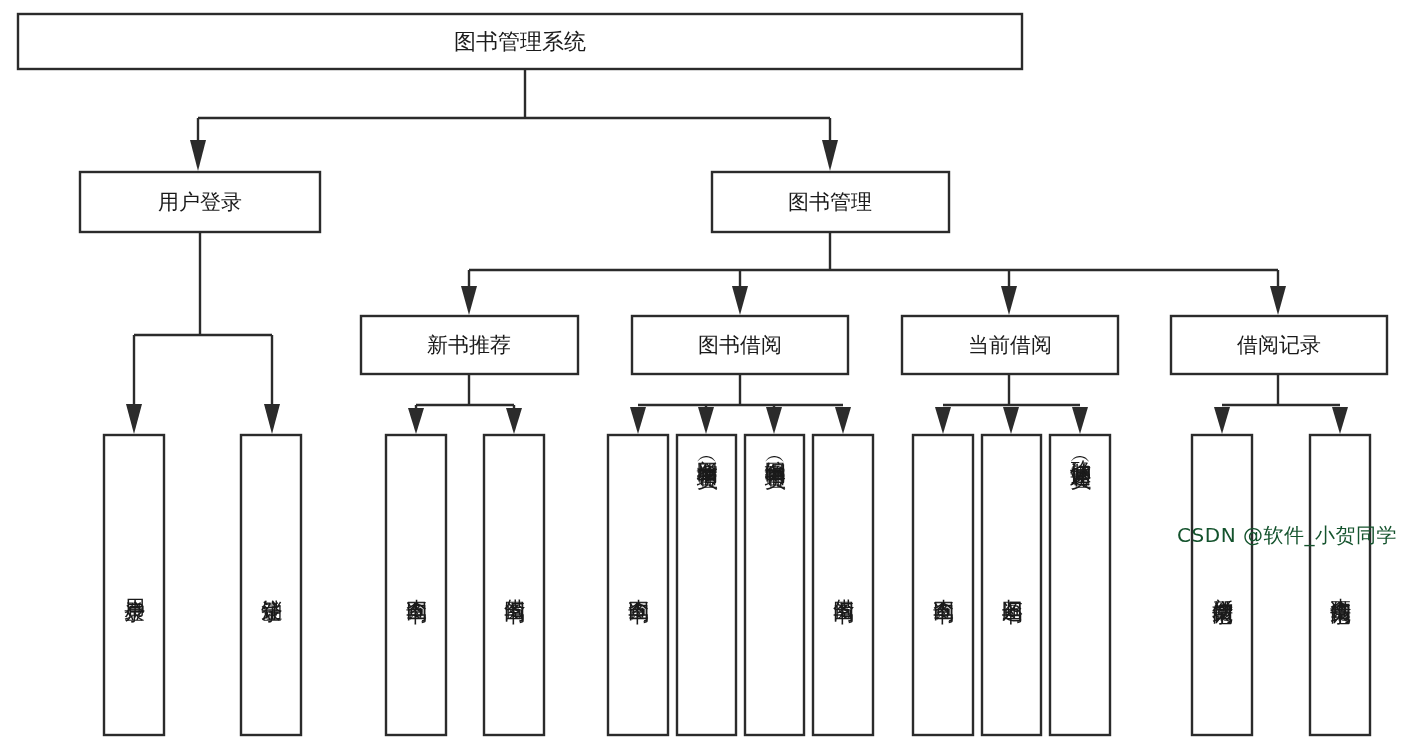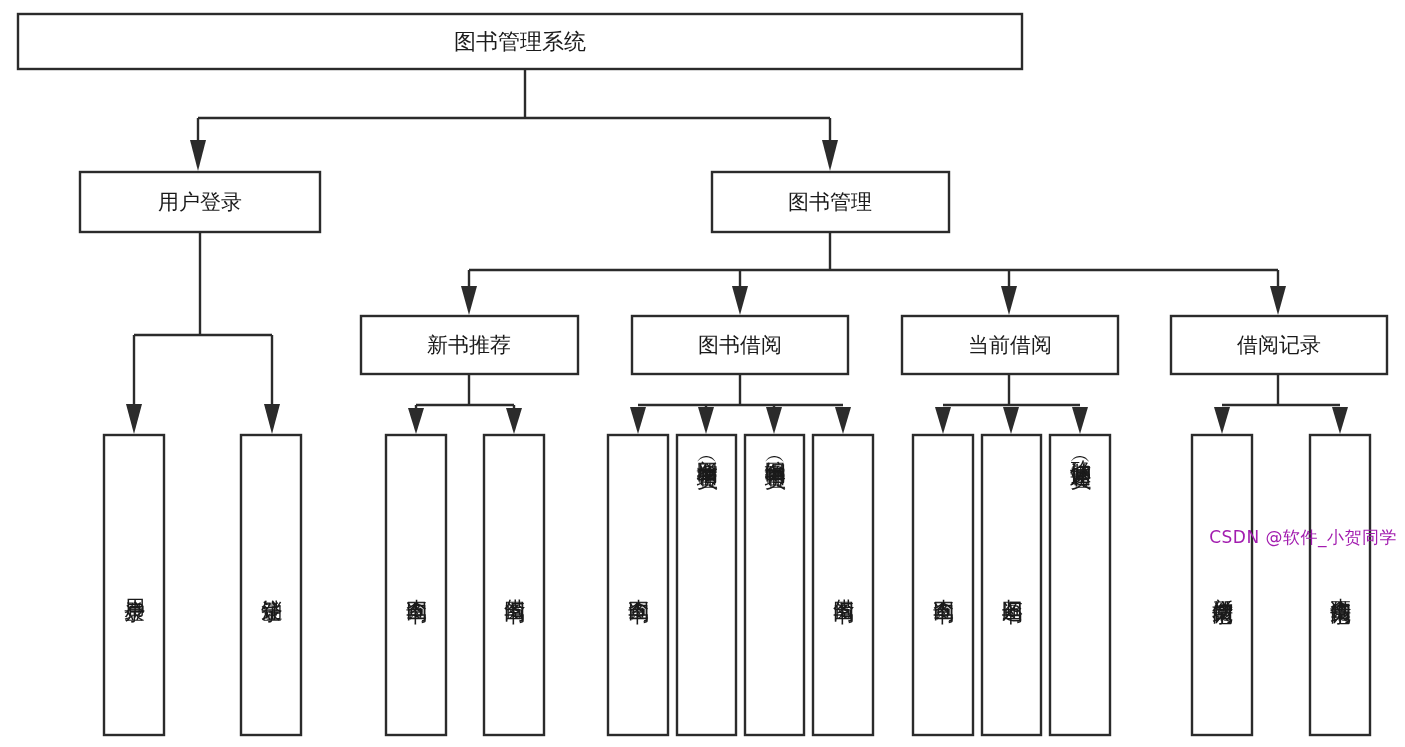--- a/index.html
+++ b/index.html
@@ -70,22 +70,22 @@
     white-space: nowrap;
   }
   .vtext.top-aligned {
     align-items: flex-start;
   }
   .watermark {
     position: absolute;
     right: 8px;
     bottom: 6px;
     font-family: "DejaVu Sans", "Liberation Sans", sans-serif;
-    font-size: 17px;
-    color: #a21caf;
+    font-size: 20px;
+    color: #14532d;
     letter-spacing: 0.5px;
     white-space: nowrap;
   }
 </style>
 </head>
 <body>
 
 <div id="diagram-root">
 
   <svg id="tree-svg" viewBox="0 0 1405 747">

